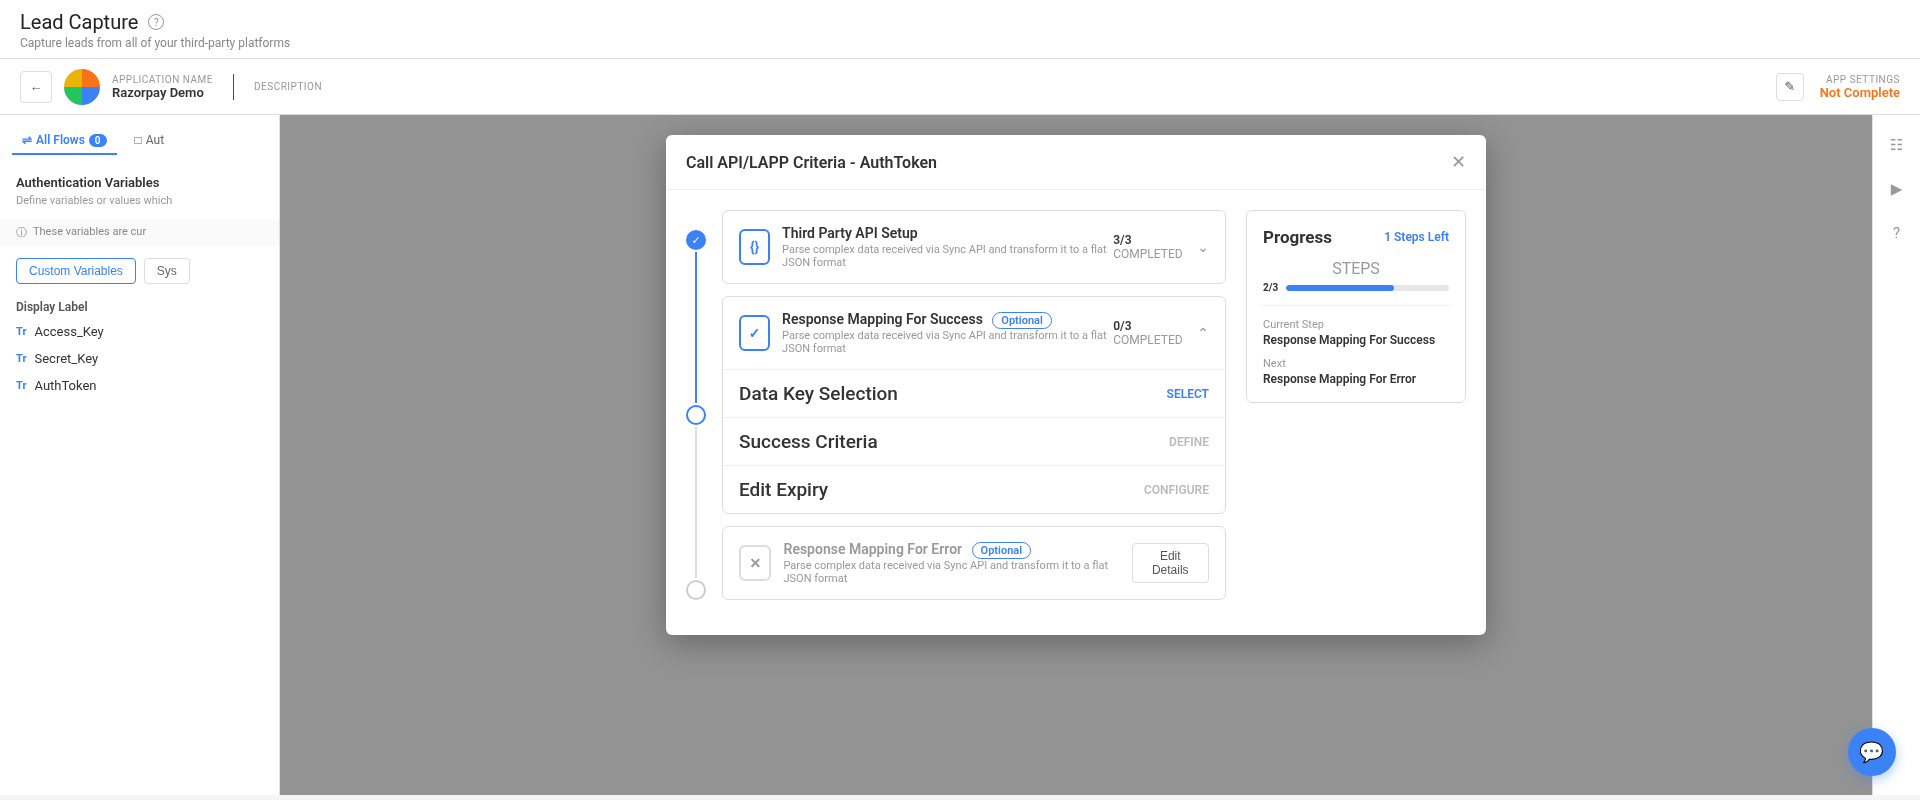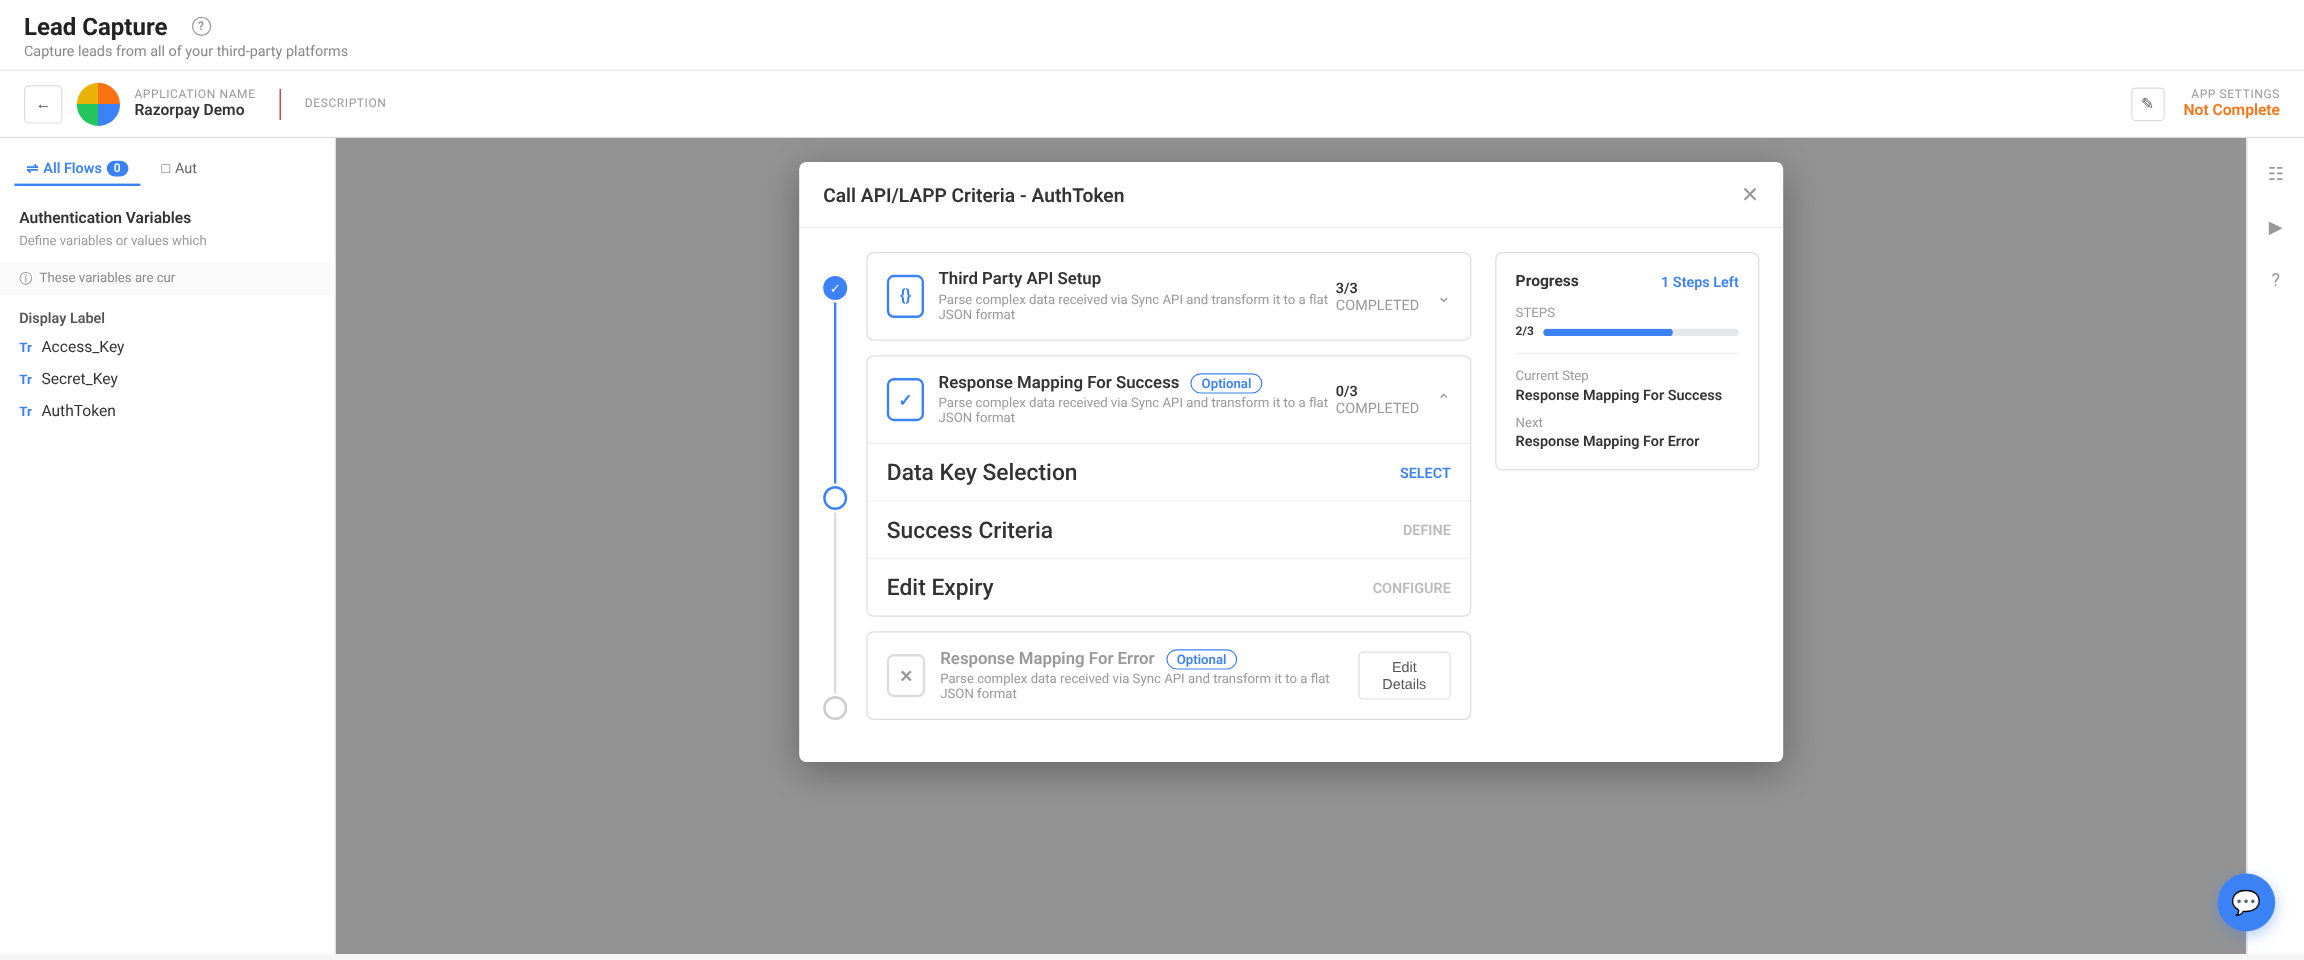--- a/index.html
+++ b/index.html
@@ -1,19 +1,19 @@
 <!DOCTYPE html>
 <html><head>
   <meta charset="utf-8">
   <style>
     * { box-sizing: border-box; margin: 0; padding: 0; }
     body { font-family: -apple-system, BlinkMacSystemFont, 'Segoe UI', Roboto, sans-serif; background: #f5f5f5; color: #333; font-size: 13px; overflow: hidden; }
 
     .top-header { background: #fff; padding: 10px 20px 8px; border-bottom: 1px solid #e0e0e0; }
-    .top-header h1 { font-size: 20px; font-weight: 700; color: #222; display: flex; align-items: center; gap: 20px; }
+    .top-header h1 { font-size: 20px; font-weight: 400; color: #222; display: flex; align-items: center; gap: 10px; }
     .top-header .subtitle { font-size: 12px; color: #888; margin-top: 2px; }
     .help-icon { width: 16px; height: 16px; border: 1px solid #999; border-radius: 50%; display: inline-flex; align-items: center; justify-content: center; font-size: 10px; color: #999; cursor: pointer; }
 
     .app-bar { background: #fff; border-bottom: 1px solid #ddd; padding: 0 20px; display: flex; align-items: center; height: 56px; gap: 0; }
     .app-bar-back { width: 32px; height: 32px; border: 1px solid #ddd; border-radius: 4px; display: flex; align-items: center; justify-content: center; cursor: pointer; color: #555; margin-right: 12px; }
     .app-logo { width: 36px; height: 36px; border-radius: 50%; background: conic-gradient(#f97316 0deg 90deg, #3b82f6 90deg 180deg, #22c55e 180deg 270deg, #eab308 270deg 360deg); margin-right: 12px; }
     .app-info { border-right: 1px solid #b91c1c; padding-right: 20px; margin-right: 20px; }
     .app-info-label { font-size: 10px; color: #999; text-transform: uppercase; letter-spacing: 0.5px; }
     .app-info-value { font-size: 13px; font-weight: 600; color: #333; }
     .app-description-label { font-size: 10px; color: #999; text-transform: uppercase; letter-spacing: 0.5px; }
@@ -79,23 +79,23 @@
     .sub-step-action { font-size: 12px; color: #3b82f6; font-weight: 600; cursor: pointer; }
     .sub-step-action.muted { color: #bbb; }
 
     .step-card.inactive .step-icon-box { border-color: #ddd; color: #999; }
     .step-card.inactive .step-title { color: #999; }
 
     .edit-btn { border: 1px solid #ddd; border-radius: 4px; padding: 5px 12px; font-size: 12px; color: #555; cursor: pointer; background: #fff; }
 
     .progress-panel { width: 220px; border: 1px solid #ddd; border-radius: 6px; padding: 16px; height: fit-content; }
     .progress-header { display: flex; align-items: center; justify-content: space-between; margin-bottom: 12px; }
-    .progress-title { font-size: 13px; font-weight: 700; color: #333; }
+    .progress-title { font-size: 17px; font-weight: 700; color: #333; }
     .steps-left { font-size: 12px; color: #3b82f6; font-weight: 600; }
-    .progress-steps-label { font-size: 11px; color: #999; margin-bottom: 4px; }
+    .progress-steps-label { font-size: 16px; color: #999; margin-bottom: 4px; text-align: center; }
     .progress-steps-value { font-size: 10px; font-weight: 700; color: #333; margin-bottom: 2px; display: flex; align-items: center; gap: 8px; }
     .progress-bar-bg { flex: 1; height: 6px; background: #e5e7eb; border-radius: 3px; overflow: hidden; }
     .progress-bar-fill { height: 100%; background: #3b82f6; border-radius: 3px; }
     .progress-divider { border: none; border-top: 1px solid #eee; margin: 12px 0; }
     .progress-current-label { font-size: 11px; color: #999; margin-bottom: 2px; }
     .progress-current-value { font-size: 12px; font-weight: 600; color: #333; margin-bottom: 10px; }
     .progress-next-label { font-size: 11px; color: #999; margin-bottom: 2px; }
     .progress-next-value { font-size: 12px; font-weight: 600; color: #333; }
 
     .right-sidebar { width: 48px; background: #fff; border-left: 1px solid #e0e0e0; display: flex; flex-direction: column; align-items: center; padding: 16px 0; gap: 16px; }
@@ -143,20 +143,24 @@
       <div class="sidebar-tab">
         <span>□</span>
         <span>Aut</span>
       </div>
     </div>
     <div class="sidebar-section-title">Authentication Variables</div>
     <div class="sidebar-section-subtitle">Define variables or values which</div>
     <div class="sidebar-note">
       <span>ⓘ</span>
       <span>These variables are cur</span>
+    </div>
+    <div class="sidebar-buttons">
+      <button class="sidebar-btn primary">Custom Variables</button>
+      <button class="sidebar-btn secondary">Sys</button>
     </div>
     <div class="display-label">Display Label</div>
     <div class="variable-row">
       <span class="type-icon">Tr</span>
       <span class="variable-name">Access_Key</span>
     </div>
     <div class="variable-row">
       <span class="type-icon">Tr</span>
       <span class="variable-name">Secret_Key</span>
     </div>

